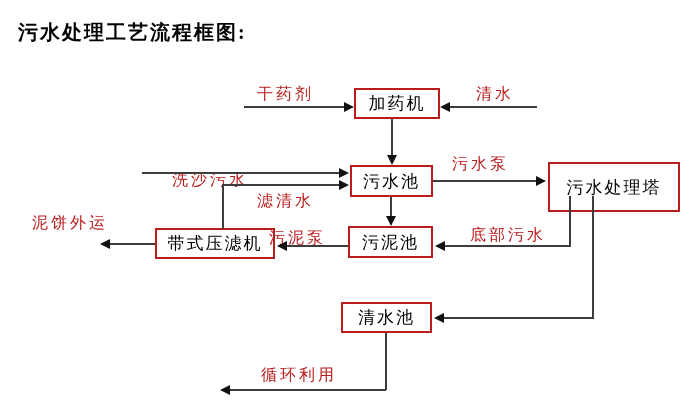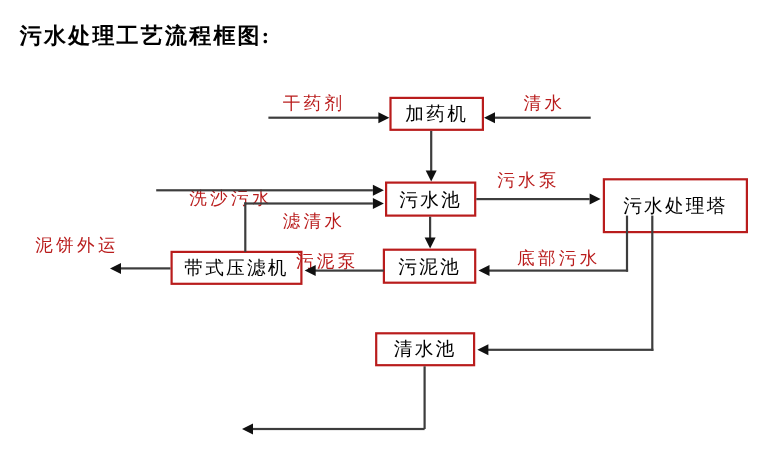--- a/index.html
+++ b/index.html
@@ -42,20 +42,21 @@
   <div class="node" style="left:155px;top:228px;width:120px;height:31px;">带式压滤机</div>
 
   <div class="flabel" style="left:257px;top:84px;">干药剂</div>
   <div class="flabel" style="left:476px;top:84px;">清水</div>
   <div class="flabel" style="left:172px;top:150px;margin-top:20px;">洗沙污水</div>
   <div class="flabel" style="left:452px;top:154px;">污水泵</div>
   <div class="flabel" style="left:257px;top:191px;">滤清水</div>
   <div class="flabel" style="left:470px;top:225px;">底部污水</div>
   <div class="flabel" style="left:269px;top:228px;">污泥泵</div>
   <div class="flabel" style="left:16px;top:213px;margin-left:16px;">泥饼外运</div>
+  <div class="flabel" style="left:261px;top:365px;">循环利用</div>
 
   <div class="line hline" style="left:244px;top:106px;width:101px;"></div>
   <div class="arr arr-right" style="left:344px;top:102px;"></div>
 
   <div class="line hline" style="left:449px;top:106px;width:88px;"></div>
   <div class="arr arr-left" style="left:440px;top:102px;"></div>
 
   <div class="line vline" style="left:391px;top:119px;height:37px;"></div>
   <div class="arr arr-down" style="left:387px;top:155px;"></div>
 

